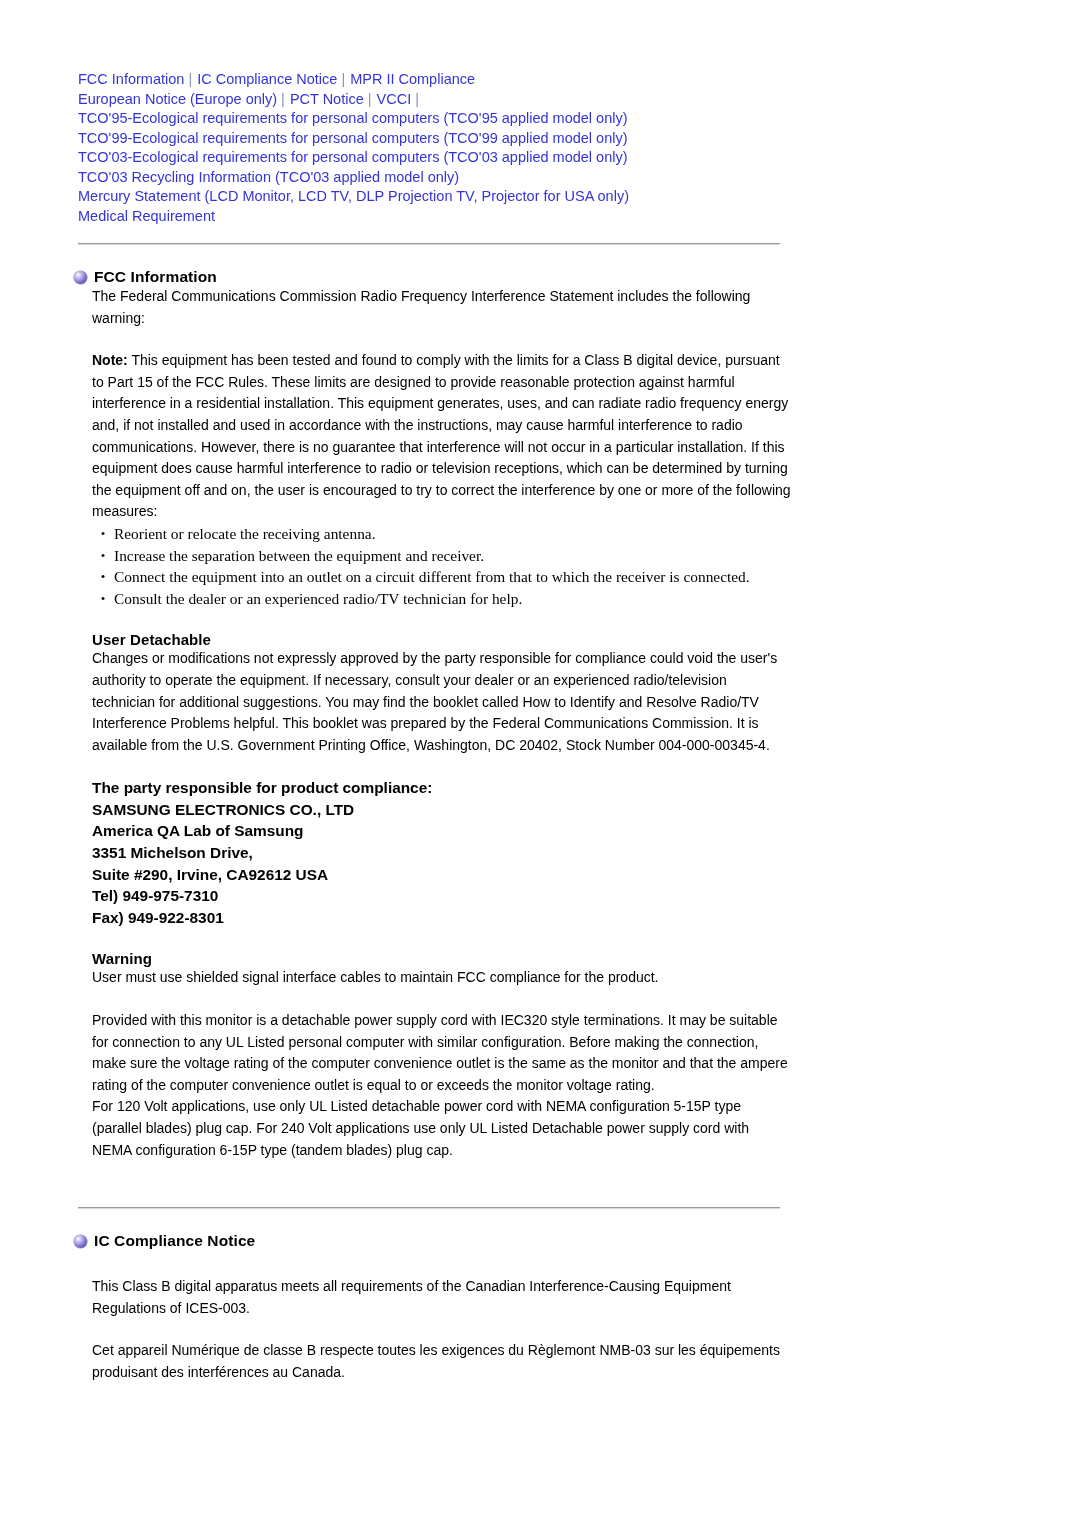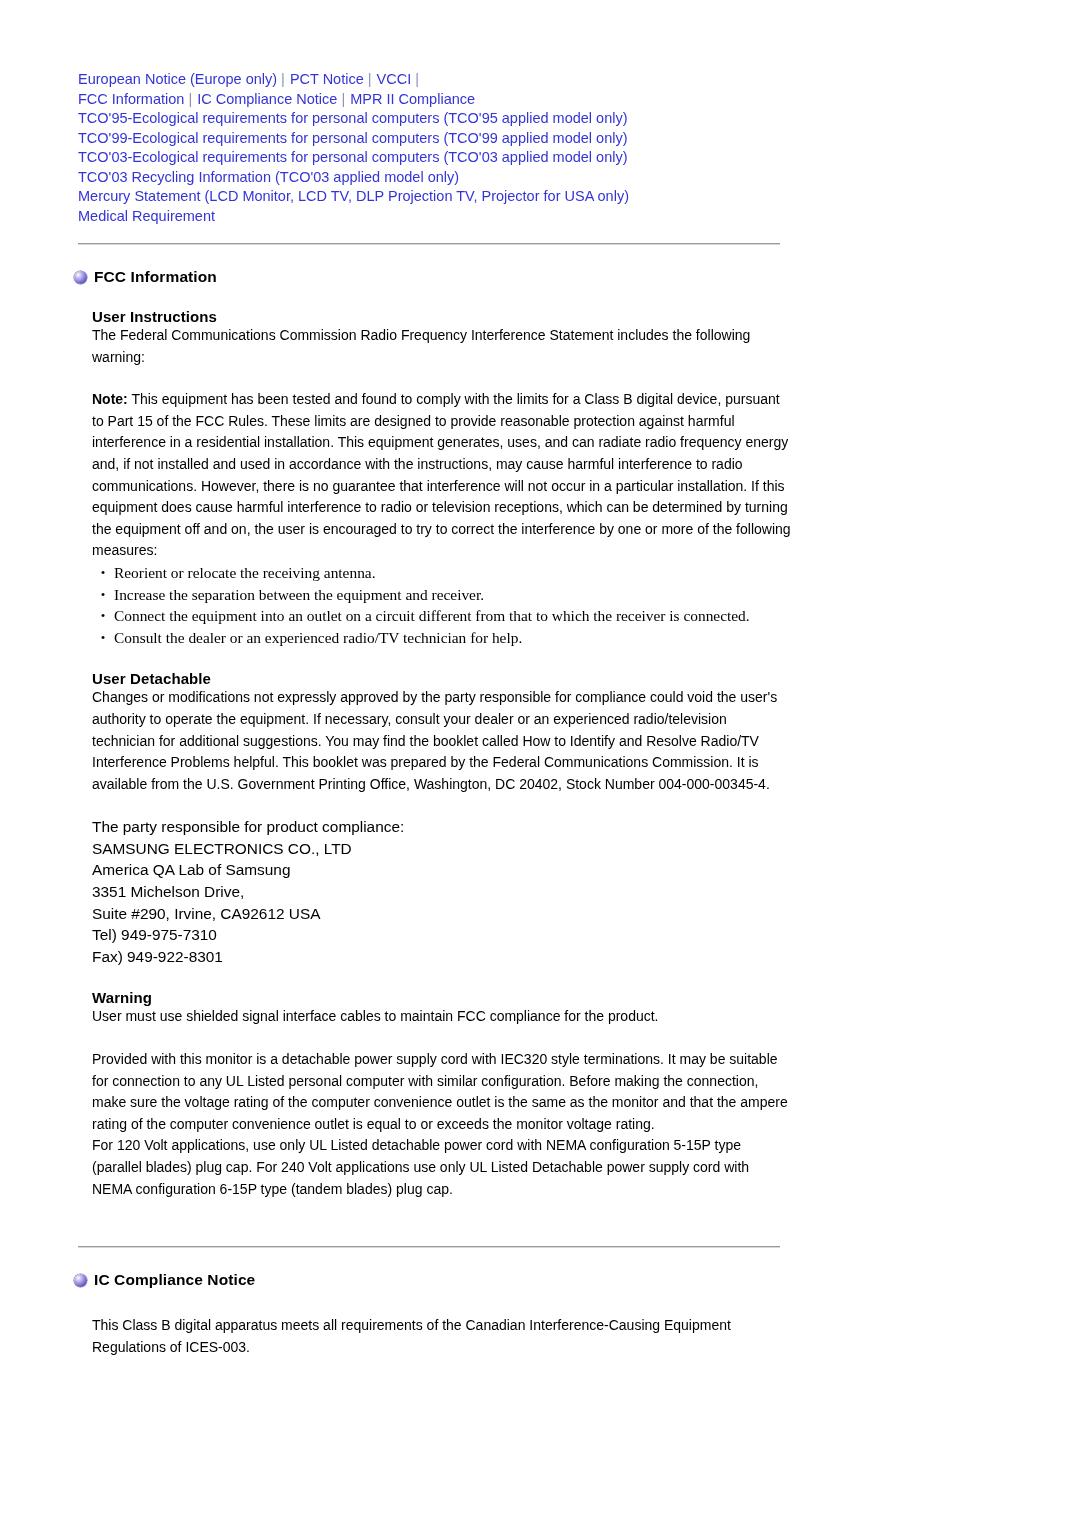--- a/index.html
+++ b/index.html
@@ -117,38 +117,39 @@
     width: 22px;
     text-align: center;
     font-size: 13px;
     vertical-align: top;
   }
 
   .addr {
     font-size: 15.4px;
     line-height: 21.6px;
     margin-top: 21px;
+    font-weight: bold;
   }
   .addr div { white-space: pre; }
 
   .ic-body { margin-top: 26px; }
 </style>
 </head>
 <body>
 
 <div class="page">
 
   <div class="nav-links">
 
     <div class="nav-row">
+      <a class="nav-link">FCC Information</a><span class="nav-sep">|</span><a class="nav-link">IC Compliance Notice</a><span class="nav-sep">|</span><a class="nav-link">MPR II Compliance</a>
+    </div>
+
+    <div class="nav-row">
       <a class="nav-link">European Notice (Europe only)</a><span class="nav-sep">|</span><a class="nav-link">PCT Notice</a><span class="nav-sep">|</span><a class="nav-link">VCCI</a><span class="nav-sep">|</span>
-    </div>
-
-    <div class="nav-row">
-      <a class="nav-link">FCC Information</a><span class="nav-sep">|</span><a class="nav-link">IC Compliance Notice</a><span class="nav-sep">|</span><a class="nav-link">MPR II Compliance</a>
     </div>
 
     <div class="nav-row">
       <a class="nav-link">TCO'95-Ecological requirements for personal computers (TCO'95 applied model only)</a>
     </div>
 
     <div class="nav-row">
       <a class="nav-link">TCO'99-Ecological requirements for personal computers (TCO'99 applied model only)</a>
     </div>
 
@@ -172,21 +173,20 @@
 
   <div class="hr top"></div>
 
   <div class="section-head">
     <span class="sphere"></span>
     <span class="section-title">FCC Information</span>
   </div>
 
   <div class="content">
 
-    <div class="sub-head">User Instructions</div>
     <p class="para tight">The Federal Communications Commission Radio Frequency Interference Statement includes the following warning:</p>
 
     <p class="para gap"><span class="lead-in">Note:</span><span> This equipment has been tested and found to comply with the limits for a Class B digital device, pursuant to Part 15 of the FCC Rules. These limits are designed to provide reasonable protection against harmful interference in a residential installation. This equipment generates, uses, and can radiate radio frequency energy and, if not installed and used in accordance with the instructions, may cause harmful interference to radio communications. However, there is no guarantee that interference will not occur in a particular installation. If this equipment does cause harmful interference to radio or television receptions, which can be determined by turning the equipment off and on, the user is encouraged to try to correct the interference by one or more of the following measures:</span></p>
 
     <ul class="measures">
       <li><span class="dot">•</span><span>Reorient or relocate the receiving antenna.</span></li>
       <li><span class="dot">•</span><span>Increase the separation between the equipment and receiver.</span></li>
       <li><span class="dot">•</span><span>Connect the equipment into an outlet on a circuit different from that to which the receiver is connected.</span></li>
       <li><span class="dot">•</span><span>Consult the dealer or an experienced radio/TV technician for help.</span></li>
     </ul>
@@ -214,15 +214,16 @@
 
   <div class="hr middle"></div>
 
   <div class="section-head">
     <span class="sphere"></span>
     <span class="section-title">IC Compliance Notice</span>
   </div>
 
   <div class="content ic-body">
     <p class="para tight">This Class B digital apparatus meets all requirements of the Canadian Interference-Causing Equipment Regulations of ICES-003.</p>
+    <p class="para gap">Cet appareil Numérique de classe B respecte toutes les exigences du Règlemont NMB-03 sur les équipements produisant des interférences au Canada.</p>
   </div>
 
 </div>
 
 </body></html>

